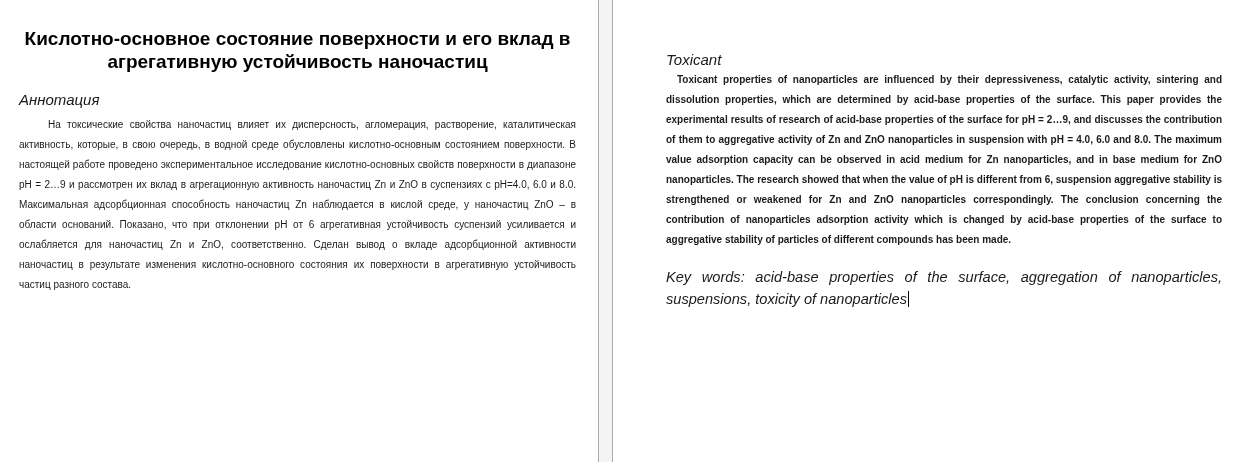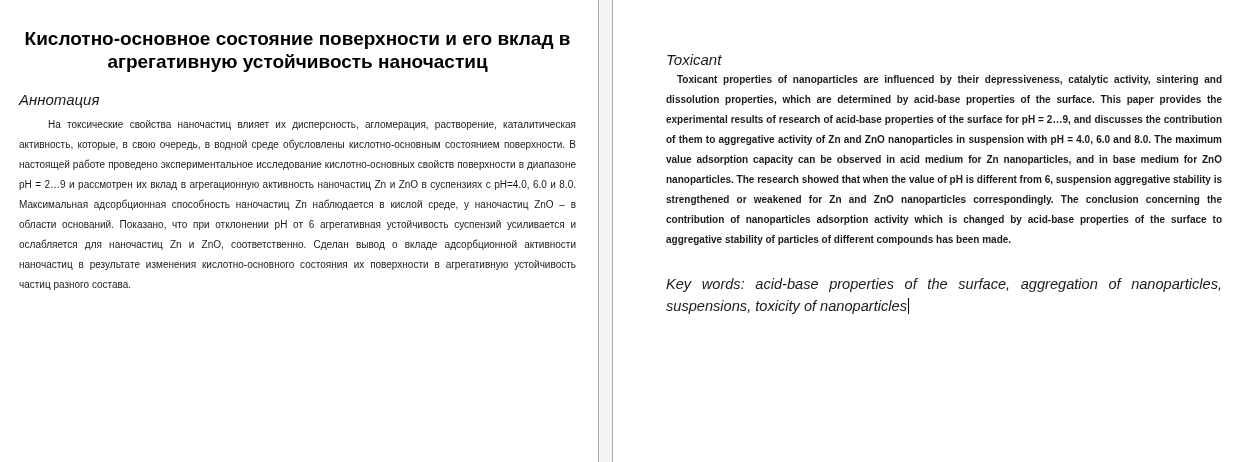--- a/index.html
+++ b/index.html
@@ -67,21 +67,21 @@
   #page-left  .body-text { text-indent: 29px; }
   #page-right .body-text { text-indent: 11px; margin-top: 0; font-weight: bold; }
 
   .keywords {
     margin: 10px 0 0 0;
     font-size: 14.6px;
     font-style: italic;
     line-height: 21.5px;
     text-align: justify;
   }
-  #page-right .keywords { margin-top: 24px; }
+  #page-right .keywords { margin-top: 17px; }
 
   .caret {
     display: inline-block;
     width: 1px;
     height: 16px;
     background: #000000;
     vertical-align: -3px;
     margin-left: 1px;
   }
 </style>

